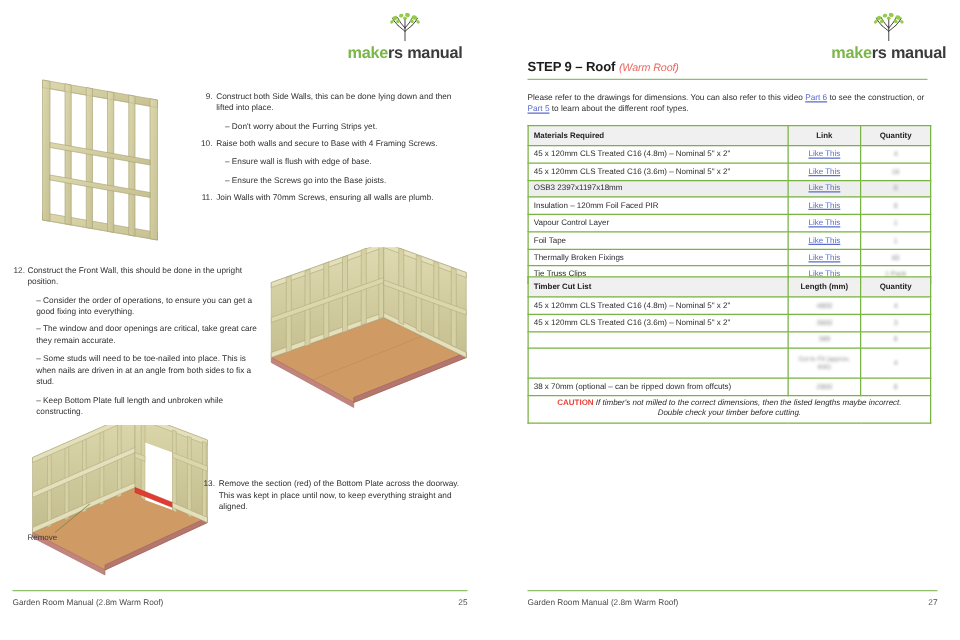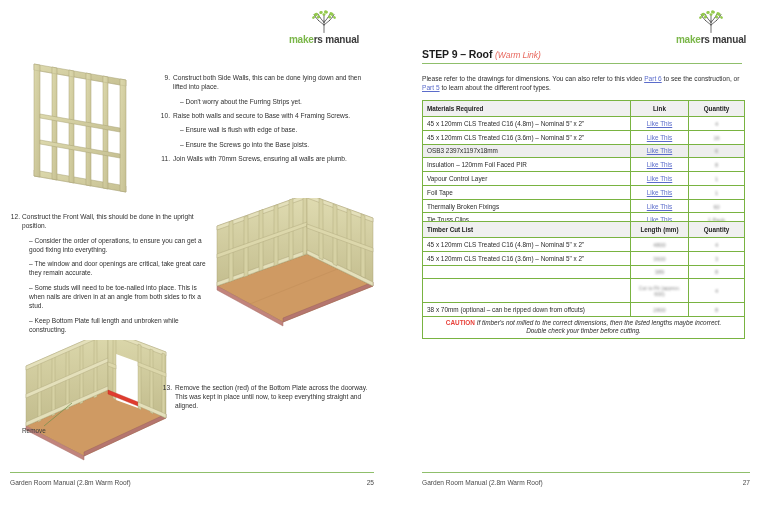--- a/index.html
+++ b/index.html
@@ -11,21 +11,21 @@
     color:#2b2b2b;
   }
   .spread{display:flex;width:768px;height:512px;}
   .page{position:relative;width:384px;height:512px;background:#fff;box-sizing:border-box;}
   .page.left{padding:0;}
   .page.right{padding:0;}
 
   
   .logo{position:absolute;display:flex;flex-direction:column;align-items:center;width:78px;}
   .logo .tree{width:30px;height:23px;display:block;}
-  .logo .wordmark{font-size:10px;font-weight:700;letter-spacing:-0.2px;margin-top:1px;white-space:nowrap;}
+  .logo .wordmark{font-size:13px;font-weight:700;letter-spacing:-0.2px;margin-top:1px;white-space:nowrap;}
   .logo .wm-a{color:#7ab648;}
   .logo .wm-b{color:#3b3b3b;}
 
   
   .l-fig1{position:absolute;left:28px;top:52px;width:120px;height:145px;}
   .l-list1{position:absolute;left:158px;top:73px;width:210px;}
   .l-list2{position:absolute;left:8px;top:212px;width:200px;}
   .l-fig2{position:absolute;left:205px;top:198px;width:175px;height:140px;}
   .l-fig3{position:absolute;left:12px;top:340px;width:160px;height:128px;}
   .l-list3{position:absolute;left:160px;top:383px;width:210px;}
@@ -356,21 +356,21 @@
           <ellipse cx="41" cy="14" rx="3.4" ry="2.8" transform="rotate(30 41 14)"></ellipse>
           <ellipse cx="30" cy="9" rx="3.0" ry="2.6"></ellipse>
           <ellipse cx="9" cy="15" rx="3.0" ry="2.4" transform="rotate(-40 9 15)"></ellipse>
           <ellipse cx="51" cy="15" rx="3.0" ry="2.4" transform="rotate(40 51 15)"></ellipse>
         </g>
       </svg>
       <div class="wordmark"><span class="wm-a">make</span><span class="wm-b">rs manual</span></div>
     </div>
 
     <div class="r-head">
-      <div class="r-title"><span>STEP 9 – Roof</span> <span class="warm">(Warm Link)</span></div>
+      <div class="r-title"><span>STEP 9 – Roof</span> <span class="warm">(Warm Roof)</span></div>
       <div class="r-rule"></div>
     </div>
 
     <div class="r-intro"><span>Please refer to the drawings for dimensions. You can also refer to this video </span><a class="lnk" href="#">Part 6</a><span> to see the construction, or </span><a class="lnk" href="#">Part 5</a><span> to learn about the different roof types.</span></div>
 
     <table class="mm t1">
       <colgroup>
           <col style="width:208px">
           <col style="width:58px">
           <col style="width:56px">

